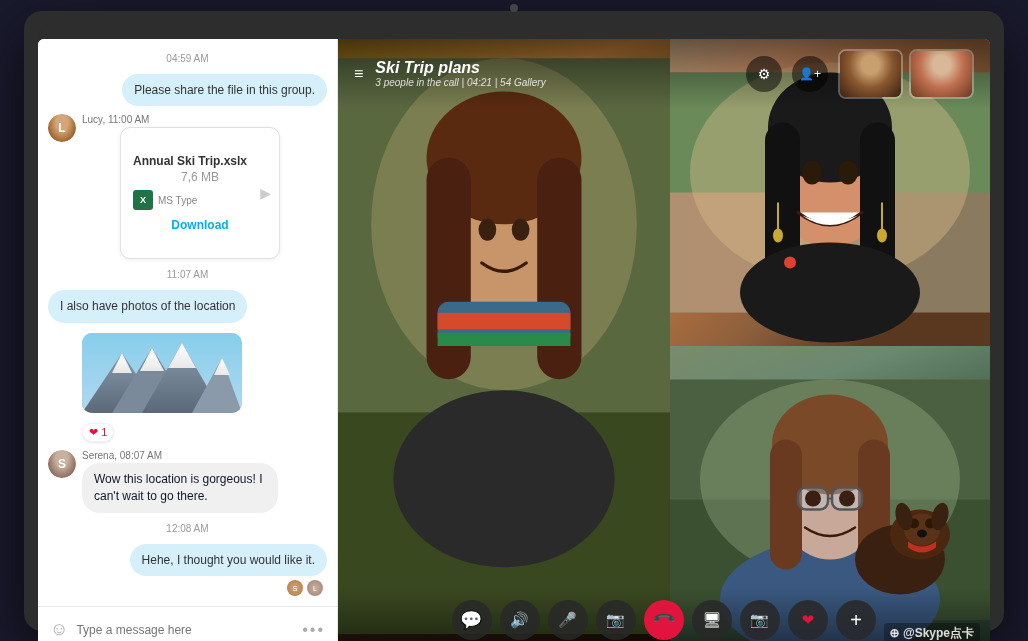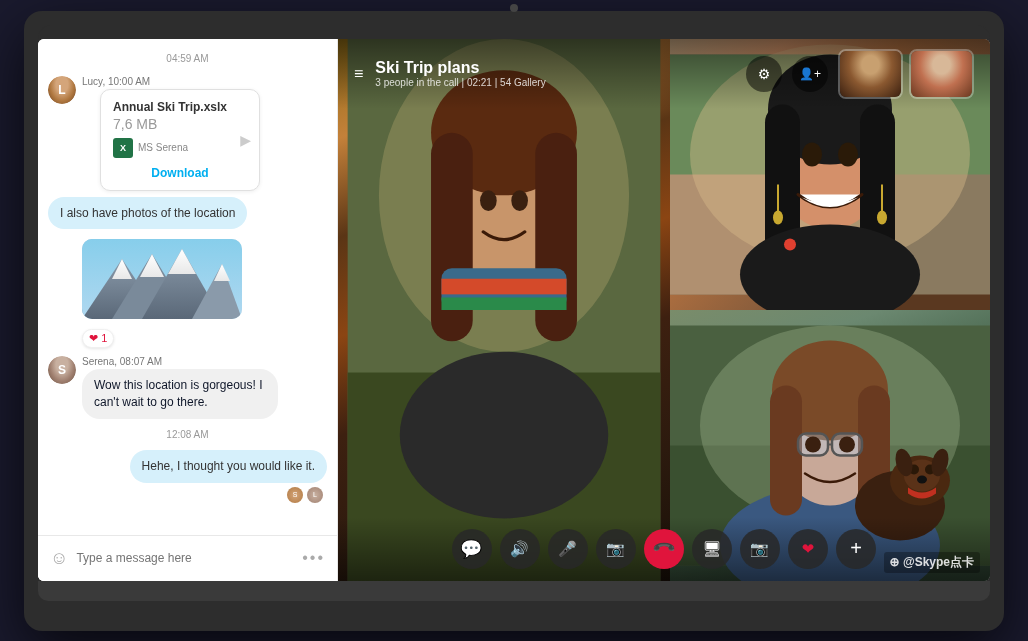--- a/index.html
+++ b/index.html
@@ -132,36 +132,37 @@
     .user-label {
       font-size: 10px;
       color: #777;
       margin-bottom: 2px;
     }
 
     .file-card {
       background: #fff;
       border: 1px solid #e0e0e0;
       border-radius: 10px;
-      padding: 10px 12px;
+      padding: 26px 12px;
       width: 160px;
-      margin-left: 18px;
+      margin-left: 38px;
       box-shadow: 0 1px 4px rgba(0,0,0,0.07);
     }
 
     .file-name {
       font-size: 12px;
       font-weight: 600;
       color: #333;
     }
 
     .file-size {
-      font-size: 14px;
+      font-size: 12px;
       color: #999;
       margin-top: 2px;
+      text-align: center;
     }
 
     .file-type-row {
       display: flex;
       align-items: center;
       gap: 5px;
       margin-top: 6px;
     }
 
     .excel-icon {
@@ -297,20 +298,21 @@
 
     .hamburger-icon {
       color: #fff;
       font-size: 16px;
       cursor: pointer;
       margin-right: 12px;
     }
 
     .call-title-section {
       flex: 1;
+      font-style: italic;
     }
 
     .call-title {
       font-size: 16px;
       font-weight: 700;
       color: #fff;
     }
 
     .call-subtitle {
       font-size: 10px;
@@ -511,40 +513,44 @@
     <div class="laptop-top-bar">
       <div class="camera-dot"></div>
     </div>
     <div class="laptop-screen">
 
       <div class="chat-panel">
         <div class="chat-messages">
 
           <div class="timestamp">04:59 AM</div>
 
+          <div style="display:flex; justify-content:flex-end;">
+            <div class="msg-bubble msg-sent">Please share the file in this group.</div>
+          </div>
 
           <div class="user-row">
             <div class="avatar-small">
               <div class="avatar-placeholder portrait-lucy">L</div>
             </div>
             <div>
-              <div class="user-label">Lucy, 10:00 AM</div>
+              <div class="user-label">Lucy, 11:00 AM</div>
               <div class="file-card" style="position:relative;">
                 <div class="file-name">Annual Ski Trip.xslx</div>
                 <div class="file-size">7,6 MB</div>
                 <div class="file-type-row">
                   <div class="excel-icon">X</div>
-                  <span class="file-type-label">MS Serena</span>
+                  <span class="file-type-label">MS Type</span>
                 </div>
                 <a class="download-btn">Download</a>
                 <span class="send-icon-right">▶</span>
               </div>
             </div>
           </div>
 
+          <div class="timestamp">11:07 AM</div>
 
           <div style="display:flex; justify-content:flex-start;">
             <div class="msg-bubble msg-sent">I also have photos of the location</div>
           </div>
 
           <div class="photo-bubble">
             <svg class="mountain-svg" viewBox="0 0 160 80" xmlns="http://www.w3.org/2000/svg">
               <defs>
                 <linearGradient id="skyGrad" x1="0%" y1="0%" x2="0%" y2="100%">
                   <stop offset="0%" style="stop-color:#87CEEB;stop-opacity:1"></stop>
@@ -604,21 +610,21 @@
           <span class="dots-btn">•••</span>
         </div>
       </div>
 
       <div class="video-panel">
 
         <div class="video-header">
           <span class="hamburger-icon">≡</span>
           <div class="call-title-section">
             <div class="call-title">Ski Trip plans</div>
-            <div class="call-subtitle">3 people in the call | 02:21 | 54  Gallery</div>
+            <div class="call-subtitle">3 people in the call | 04:21 | 54  Gallery</div>
           </div>
           <div class="call-controls-top">
             <div class="ctrl-btn-round">⚙</div>
             <div class="ctrl-btn-round" style="font-size:12px;">👤+</div>
             <div class="participant-thumbnails">
               <div class="thumb">
                 <div style="width:100%;height:100%;background:radial-gradient(ellipse at 50% 30%, #c8a070 20%, #8a5830 50%, #3a2010 100%);"></div>
               </div>
               <div class="thumb">
                 <div style="width:100%;height:100%;background:radial-gradient(ellipse at 50% 30%, #d8b898 20%, #c07050 50%, #6a3820 100%);"></div>

